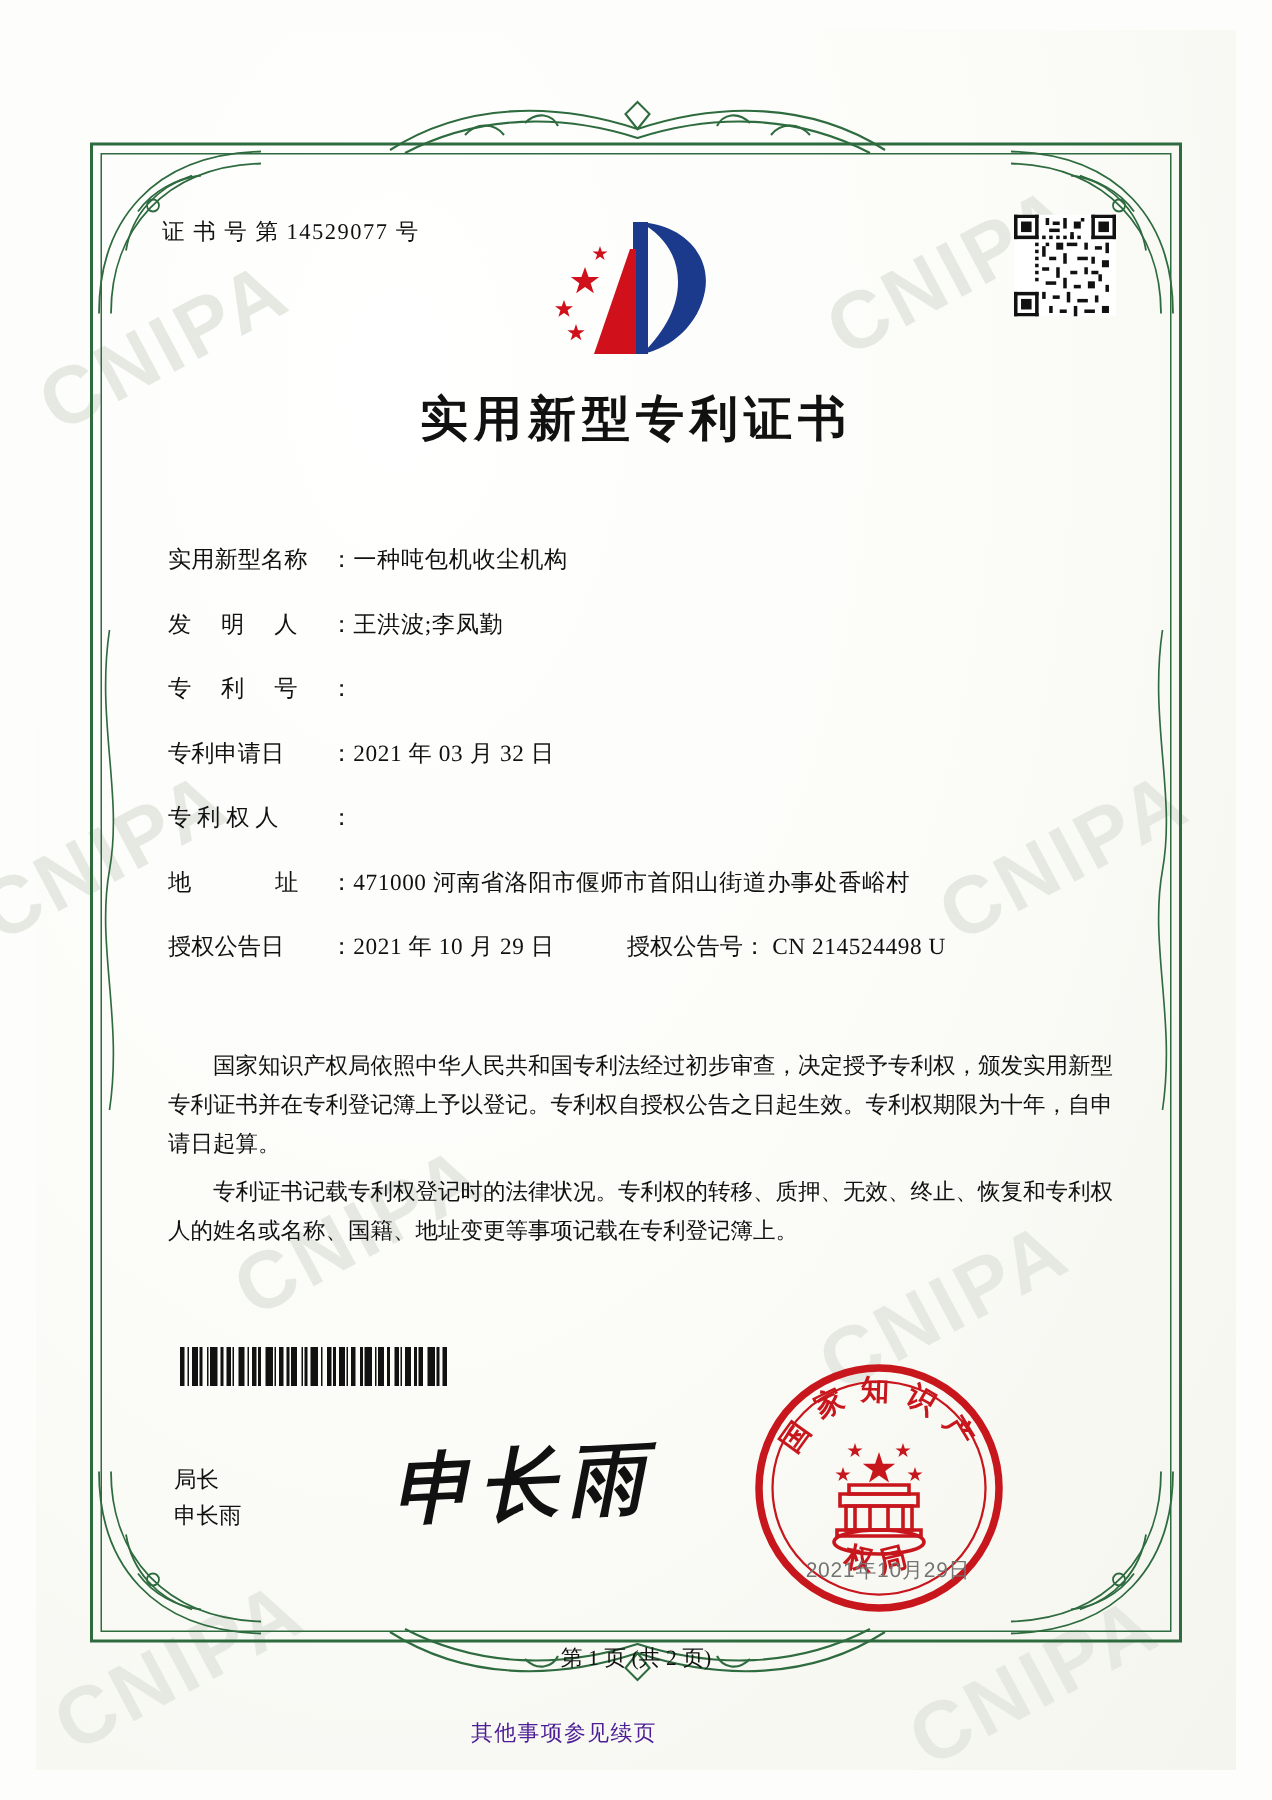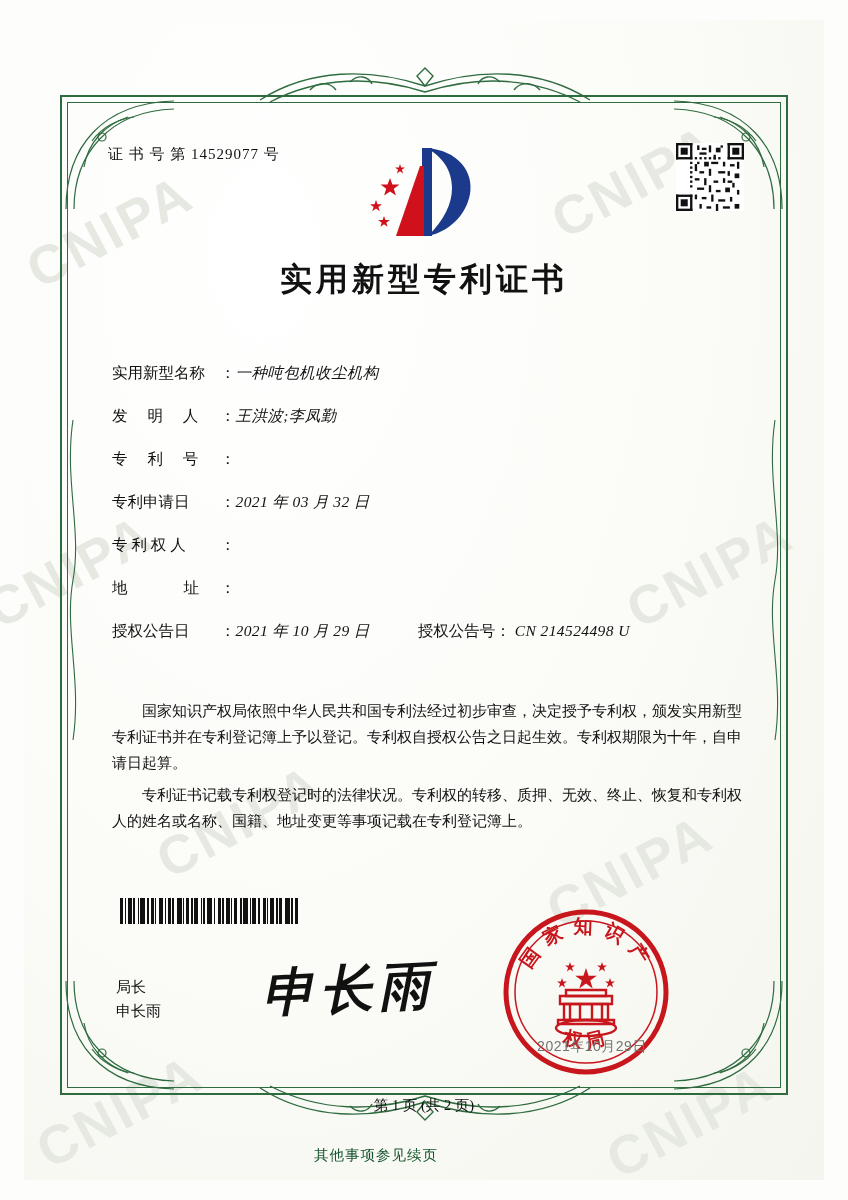--- a/index.html
+++ b/index.html
@@ -123,21 +123,20 @@
     width: 108px;
     flex: 0 0 108px;
     letter-spacing: 0px;
     white-space: nowrap;
   }
   .flabel.sp { letter-spacing: 8px; }
   .fcolon { flex: 0 0 8px; }
   .fval {
     flex: 1;
     letter-spacing: 0.4px;
-    font-style: italic;
   }
   .frow.inline-two .fval { flex: 0 0 auto; }
   .second-label {
     margin-left: 48px;
     white-space: nowrap;
   }
 
   
   .paras {
     position: absolute;
@@ -220,21 +219,21 @@
     text-align: center;
     font-size: 14.5px;
     color: #111;
   }
   .footnote {
     position: absolute;
     left: 0; top: 1146px;
     width: 752px;
     text-align: center;
     font-size: 14.5px;
-    color: #14532d;
+    color: #4c1d95;
     letter-spacing: 1px;
   }
 </style>
 </head>
 <body>
 
 <div class="page">
 
   <div class="paper-tex"></div>
 
@@ -444,20 +443,21 @@
       <div class="fcolon">：</div>
       <div class="fval">2021 年 03 月 32 日</div>
     </div>
     <div class="frow">
       <div class="flabel">专 利 权 人</div>
       <div class="fcolon">：</div>
     </div>
     <div class="frow">
       <div class="flabel" style="letter-spacing:26px;">地 址</div>
       <div class="fcolon">：</div>
+      <div class="fval">471000 河南省洛阳市偃师市首阳山街道办事处香峪村</div>
     </div>
     <div class="frow inline-two" style="margin-top:18px;">
       <div class="flabel">授权公告日</div>
       <div class="fcolon">：</div>
       <div class="fval">2021 年 10 月 29 日</div>
       <div class="second-label">授权公告号</div>
       <div class="fcolon">：</div>
       <div class="fval" style="padding-left:4px;">CN 214524498 U</div>
     </div>
   </div>

